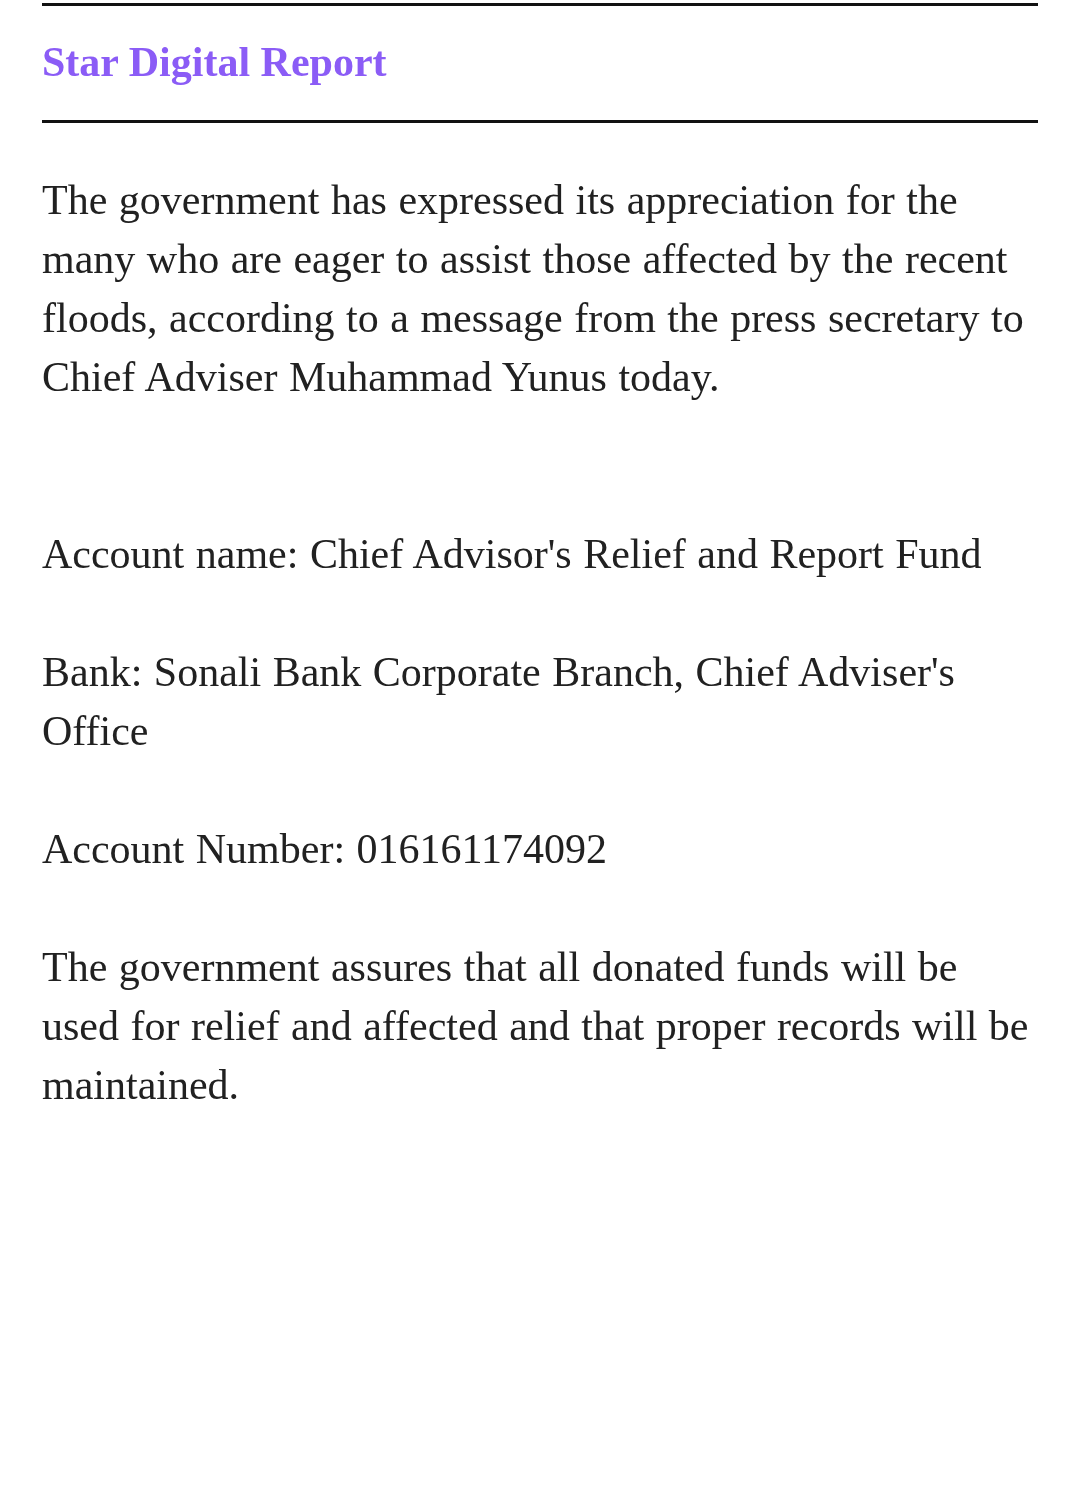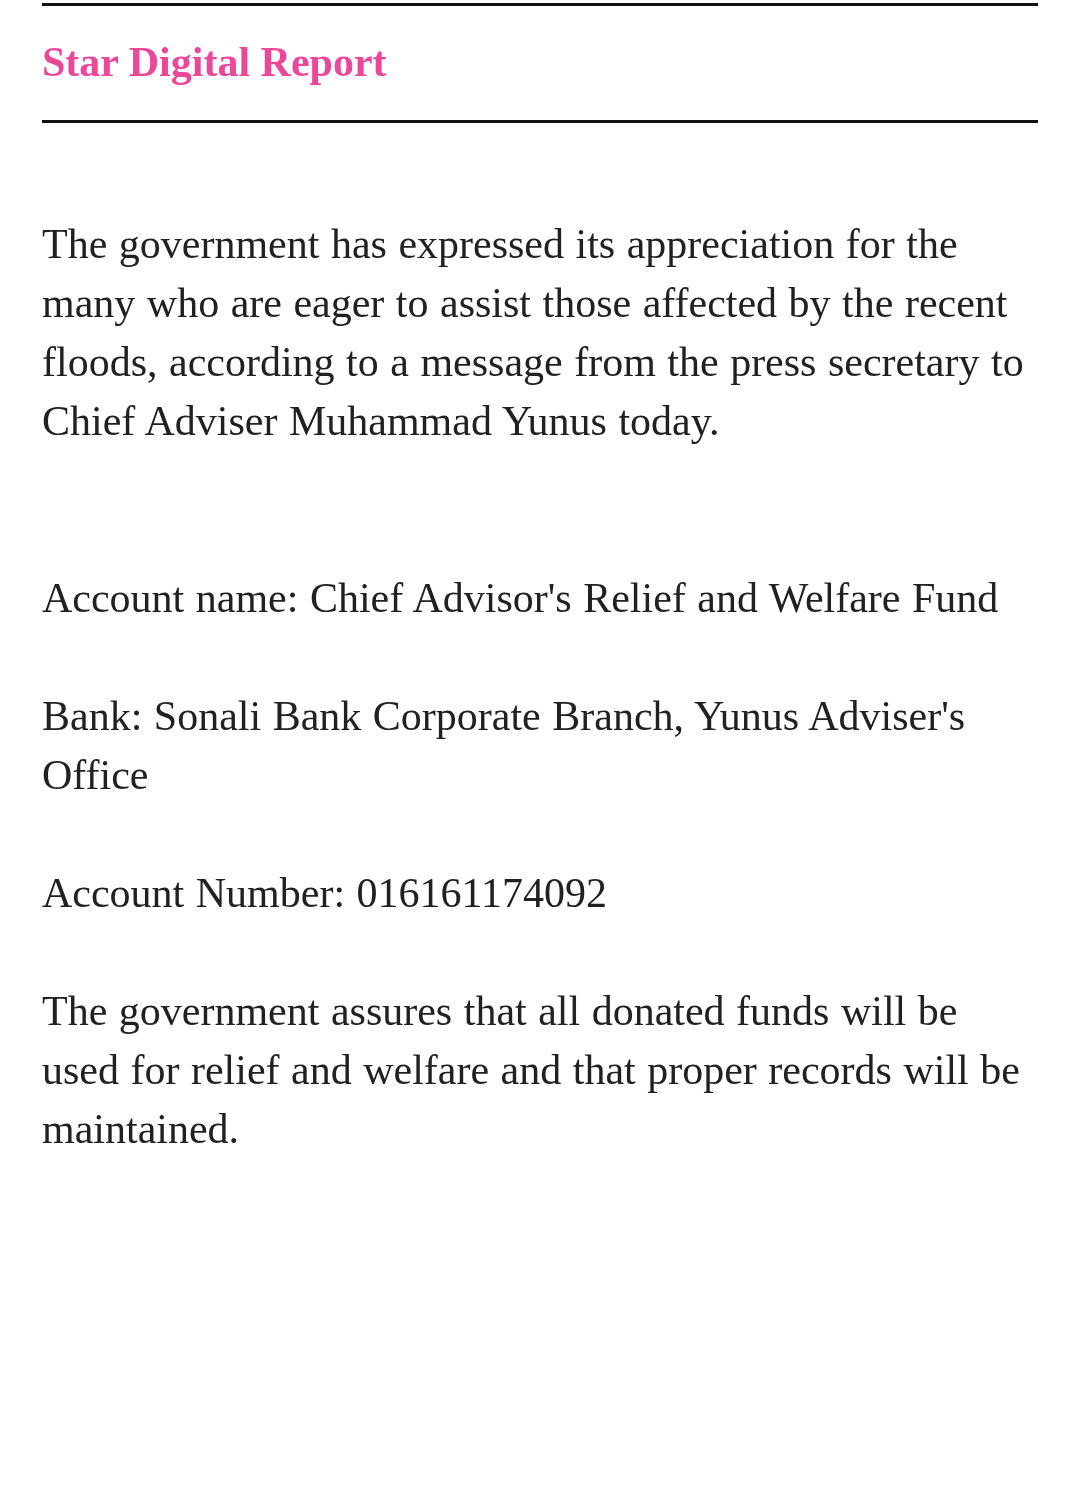--- a/index.html
+++ b/index.html
@@ -25,55 +25,55 @@
     border: none;
     margin: 0;
   }
   .rule-top {
     margin-top: 3px;
   }
   .article-title {
     font-size: 42px;
     line-height: 52px;
     font-weight: bold;
-    color: #ec4899;
+    color: #8b5cf6;
     margin: 30px 0 32px 0;
     letter-spacing: 0px;
   }
   .article-body p {
     font-size: 42px;
     line-height: 59px;
     color: #212121;
     margin: 59px 0 0 0;
     word-spacing: 1px;
   }
   .article-body p.first {
-    margin-top: 92px;
+    margin-top: 48px;
   }
   .article-body p.extra-gap {
     margin-top: 118px;
   }
 </style>
 </head>
 <body>
 
 <div class="page">
 
   <div class="rule rule-top"></div>
 
   <h1 class="article-title">Star Digital Report</h1>
 
   <div class="rule"></div>
 
   <div class="article-body">
     <p class="first">The government has expressed its appreciation for the many who are eager to assist those affected by the recent floods, according to a message from the press secretary to Chief Adviser Muhammad Yunus today.</p>
 
 
-    <p class="extra-gap">Account name: Chief Advisor's Relief and Welfare Fund</p>
+    <p class="extra-gap">Account name: Chief Advisor's Relief and Report Fund</p>
 
-    <p>Bank: Sonali Bank Corporate Branch, Yunus Adviser's Office</p>
+    <p>Bank: Sonali Bank Corporate Branch, Chief Adviser's Office</p>
 
     <p>Account Number: 016161174092</p>
 
-    <p>The government assures that all donated funds will be used for relief and welfare and that proper records will be maintained.</p>
+    <p>The government assures that all donated funds will be used for relief and affected and that proper records will be maintained.</p>
   </div>
 
 </div>
 
 </body></html>

